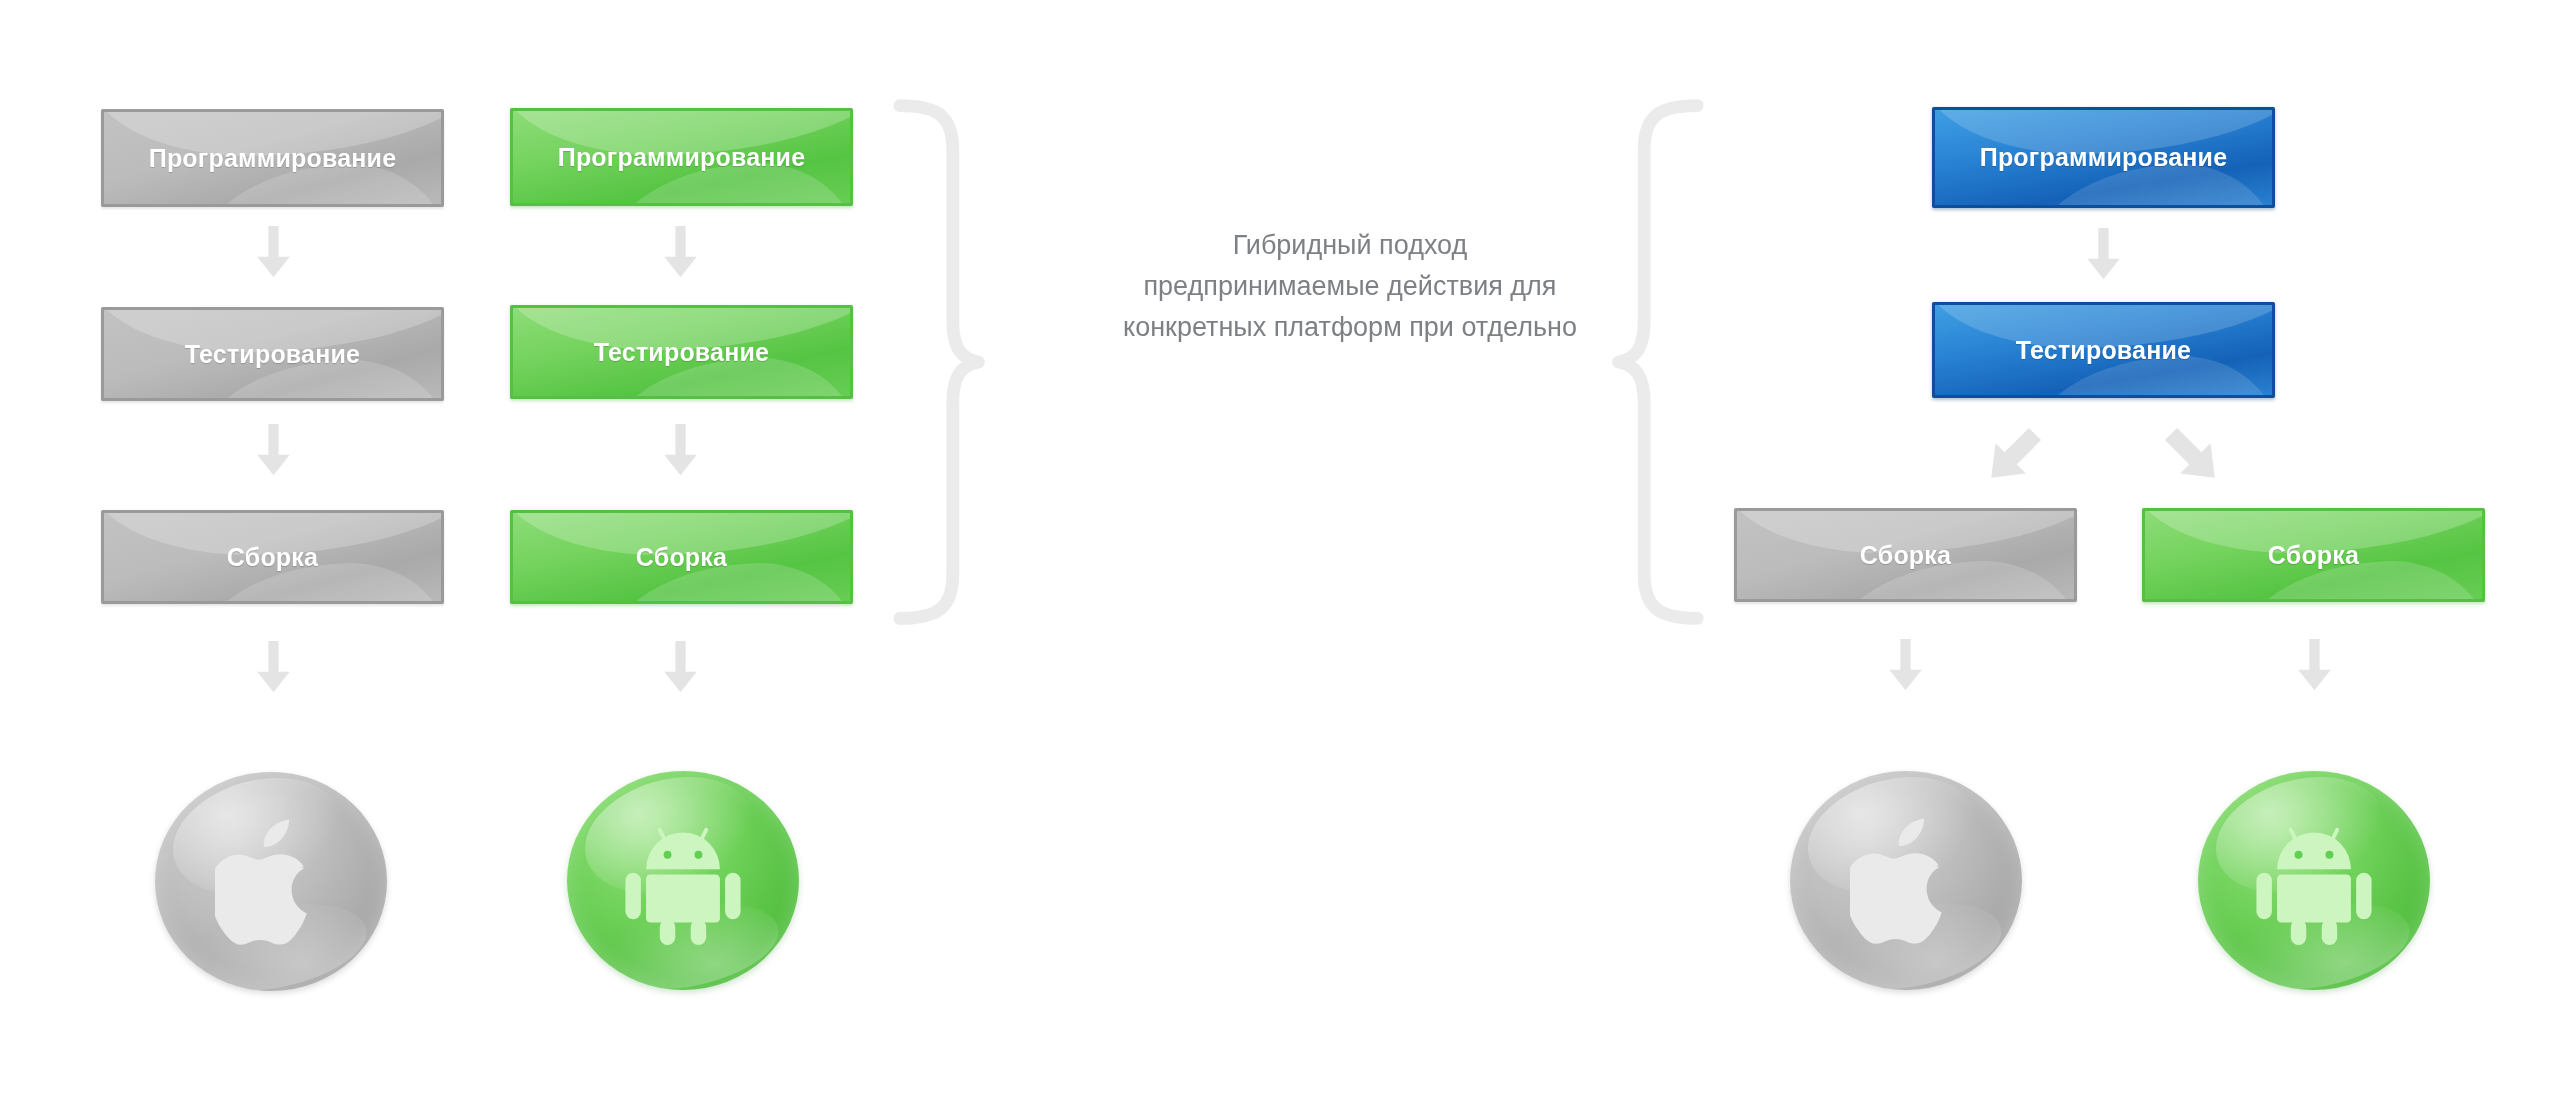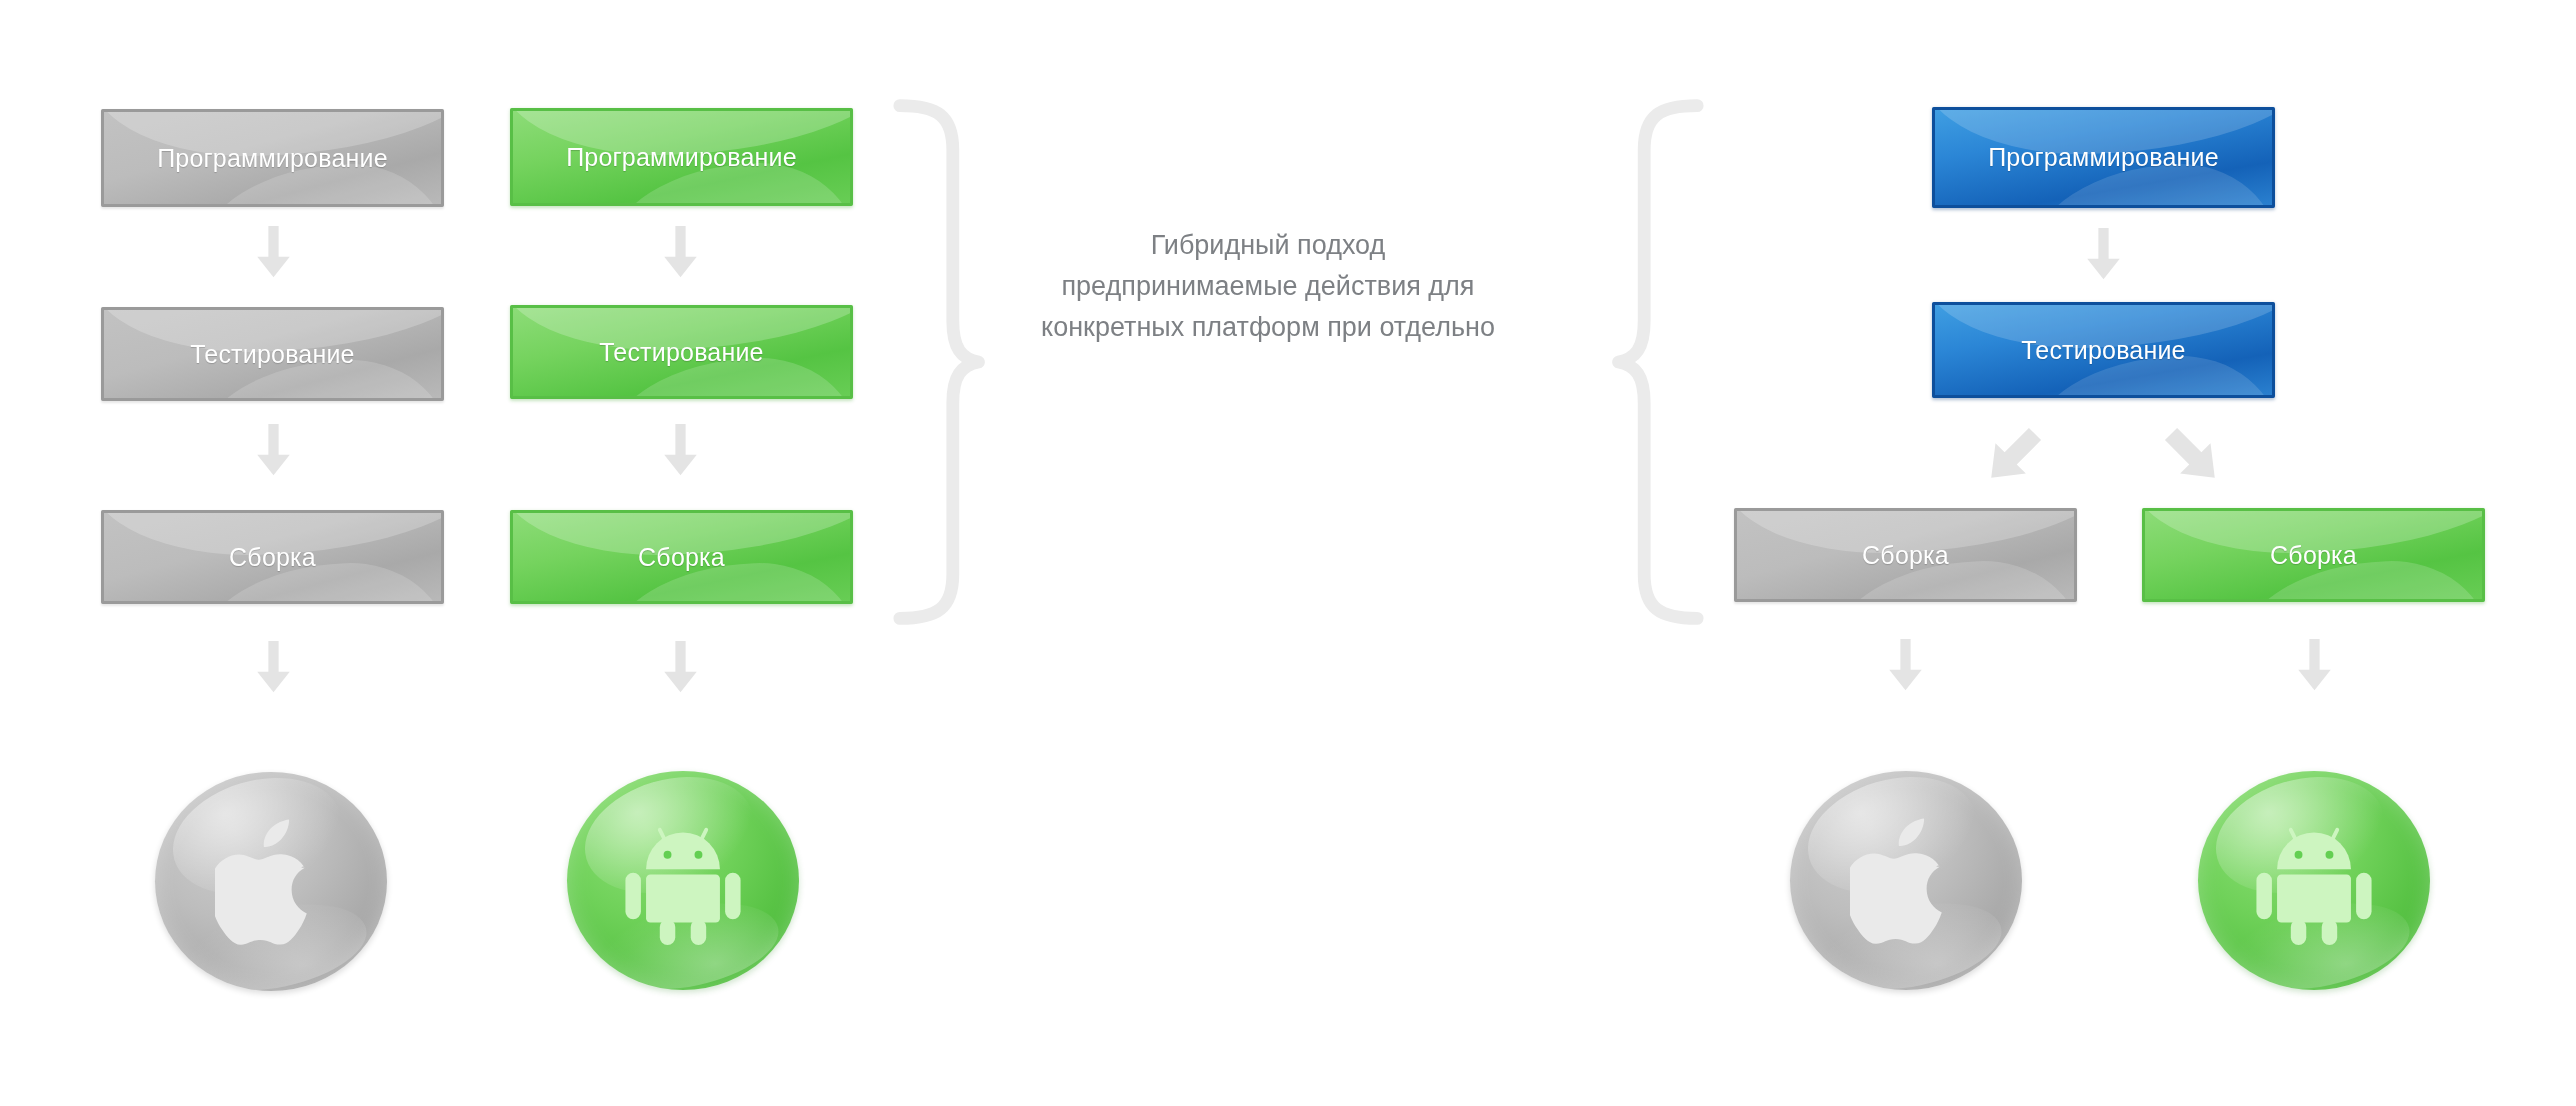--- a/index.html
+++ b/index.html
@@ -13,20 +13,21 @@
   .pbox{
     position:absolute;
     box-sizing:border-box;
     display:flex;align-items:center;justify-content:center;
     color:#ffffff;
     font-size:25px;
     letter-spacing:0.2px;
     white-space:nowrap;
     overflow:hidden;
     border-radius:1.7px;
+    font-weight:bold;
   }
   .pbox .lbl{position:relative;z-index:4;text-shadow:0 0.9px 0.9px rgba(0,0,0,.18);}
   
   .pbox .sw1{
     position:absolute;z-index:2;left:-4%;top:-46%;width:118%;height:92%;
     background:rgba(255,255,255,.22);
     border-radius:0 0 58% 42% / 0 0 100% 100%;
     transform:rotate(-1.6deg);
     pointer-events:none;
   }
@@ -214,21 +215,21 @@
     </div>
   </div>
 
   <div class="brace" style="left:893px;top:96px;width:94px;height:532px;">
     <svg width="94" height="532" viewBox="0 0 110 620" aria-hidden="true">
       <path d="M8 10 C52 10 70 22 70 62 L70 262 C70 294 80 306 100 310
                C80 314 70 326 70 358 L70 558 C70 598 52 610 8 610" fill="none" stroke="#ebebeb" stroke-width="15" stroke-linecap="round" stroke-linejoin="round"></path>
     </svg>
   </div>
 
-  <div class="caption" style="left:1002px;top:225px;width:532px;">
+  <div class="caption" style="left:1084px;top:225px;width:532px;">
     <span>Гибридный подход</span>
     <span>предпринимаемые действия для</span>
     <span>конкретных платформ при отдельно</span>
   </div>
 
   <div class="brace" style="left:1610px;top:96px;width:94px;height:532px;">
     <svg width="94" height="532" viewBox="0 0 110 620" aria-hidden="true">
       <path d="M102 10 C58 10 40 22 40 62 L40 262 C40 294 30 306 10 310
                C30 314 40 326 40 358 L40 558 C40 598 58 610 102 610" fill="none" stroke="#ebebeb" stroke-width="15" stroke-linecap="round" stroke-linejoin="round"></path>
     </svg>

